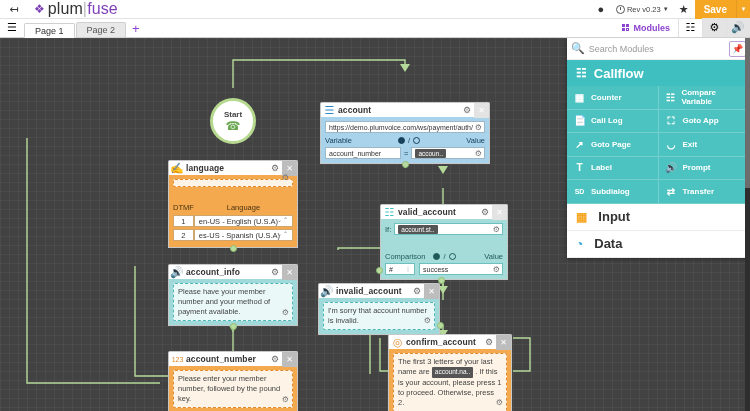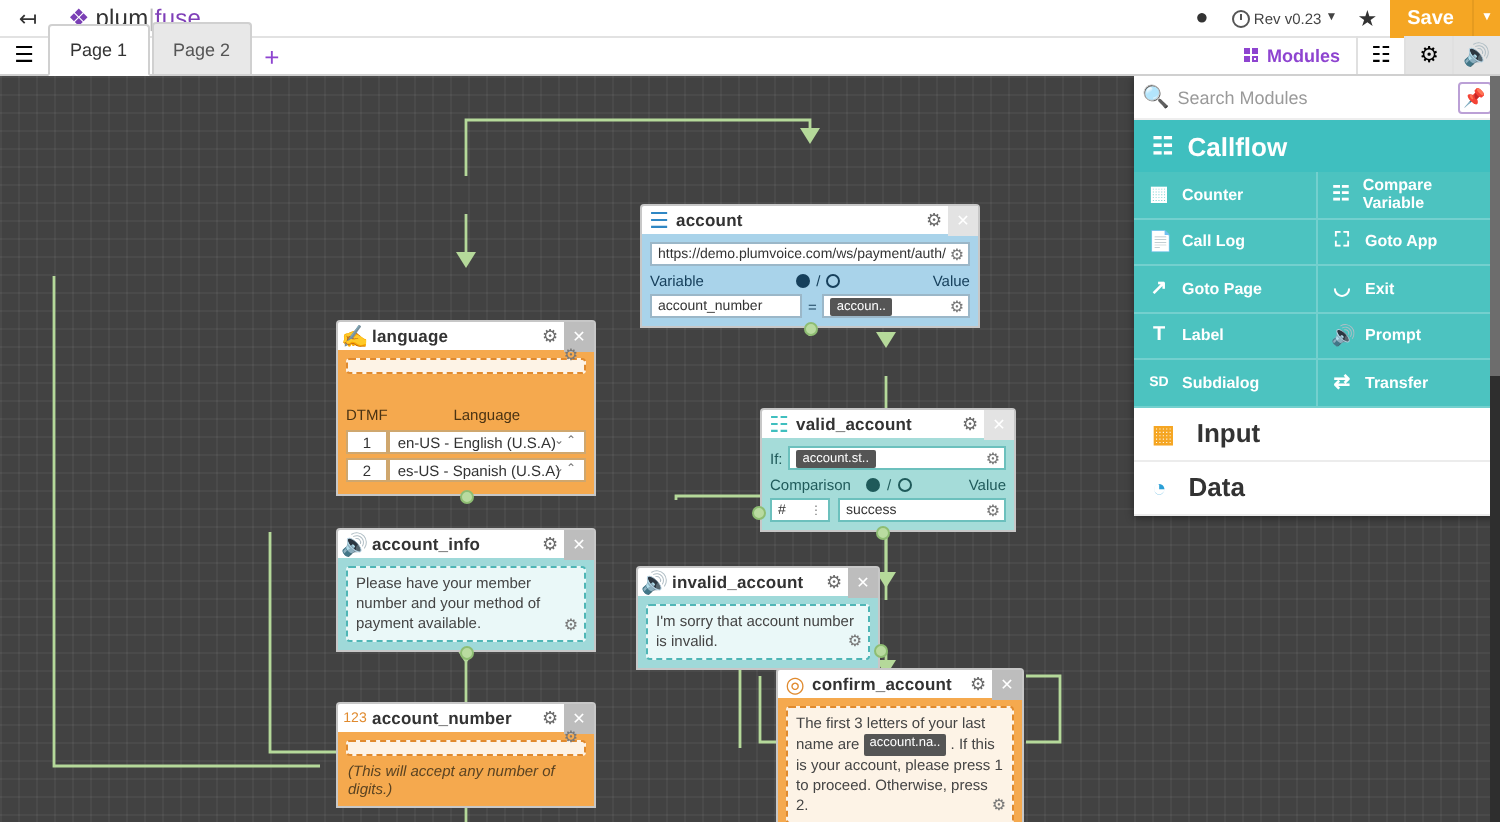--- a/index.html
+++ b/index.html
@@ -14,21 +14,21 @@
 
   
   .topbar {
     position:absolute; top:0; left:0; width:750px; height:19px;
     background:#ffffff; border-bottom:1px solid #e2e2e2;
     display:flex; align-items:center;
   }
   .tb-back { width:28px; height:19px; display:flex; align-items:center; justify-content:center; color:#333; font-size:11px; }
   .brand { display:flex; align-items:center; gap:3px; padding-left:6px; }
   .brand-mark { color:#7a3fb5; font-size:12px; line-height:1; }
-  .brand-txt { font-size:12px; color:#555; letter-spacing:.1px;text-align:right; }
+  .brand-txt { font-size:16px; color:#555; letter-spacing:.1px;text-align:right; }
   .brand-txt b { font-weight:normal; color:#333; }
   .brand-txt i { font-style:normal; color:#7f3fb8; }
   .tb-title {
     position:absolute; left:0; right:0; text-align:center;
     font-size:11px; color:#555; pointer-events:none;
   }
   .tb-right { margin-left:auto; display:flex; align-items:center; height:19px; }
   .tb-icon { width:22px; height:19px; display:flex; align-items:center; justify-content:center; color:#333; }
   .rev {
     display:flex; align-items:center; gap:2px; font-size:7.5px; color:#444;
@@ -51,21 +51,21 @@
   }
 
   
   .tabbar {
     position:absolute; top:19px; left:0; width:750px; height:19px;
     background:#fff; border-bottom:1px solid #d0d0d0;
     display:flex; align-items:flex-end;
   }
   .pages-ico { width:24px; height:19px; display:flex; align-items:center; justify-content:center; }
   .tab {
-    height:26px; padding:0 10px; font-size:9px; color:#555;
+    height:15px; padding:0 10px; font-size:9px; color:#555;
     display:flex; align-items:center; border:1px solid #d0d0d0;
     border-bottom:none; border-radius:2px 2px 0 0; margin-right:1px;
     background:#e8e8e8;
   }
   .tab.active { background:#fff; color:#333; border-bottom:1px solid #fff; margin-bottom:-1px; }
   .tab-add { color:#8e44d0; font-size:13px; padding:0 5px; display:flex; align-items:center; height:17px; }
   .tb-right2 { margin-left:auto; display:flex; align-items:stretch; height:19px; }
   .modules-btn {
     display:flex; align-items:center; gap:4px; padding:0 8px;
     font-size:9px; color:#8e44d0; font-weight:bold;
@@ -288,20 +288,24 @@
         <polygon points="228,336 238,336 233,344"></polygon>
         <polygon points="228,380 238,380 233,388"></polygon>
         <polygon points="400,26 410,26 405,34"></polygon>
         <polygon points="438,128 448,128 443,136"></polygon>
         <polygon points="438,248 448,248 443,256"></polygon>
         <polygon points="438,292 448,292 443,300"></polygon>
         <polygon points="438,350 448,350 443,358"></polygon>
       </g>
     </svg>
 
+    <div class="start" style="left:210px; top:60px;">
+      <div class="t">Start</div>
+      <div class="ph">☎</div>
+    </div>
 
     <div class="node" style="left:168px; top:122px; width:130px;">
       <div class="node-head">
         <span class="node-ico" style="color:#e08a2e;">✍</span>
         <span class="node-title">language</span>
         <span class="hd-gear">⚙</span>
         <span class="hd-x">✕</span>
       </div>
       <div class="node-body body-orange">
         <div class="prompt-box">
@@ -370,21 +374,21 @@
         <span class="hd-x light">✕</span>
       </div>
       <div class="node-body body-tealL">
         <div style="display:flex; align-items:center; gap:3px;">
           <span class="lbl t">If:</span>
           <div class="var-field t" style="flex:1;">
               <span class="chip">account.st..</span>
               <span class="fld-gear">⚙</span>
             </div>
         </div>
-        <div style="display:flex; align-items:center; margin-top:3px;">
+        <div style="display:flex; align-items:center; margin-top:17px;">
           <span class="lbl t">Comparison</span>
           <span style="margin-left:8px; display:flex; align-items:center; gap:3px;">
             <span class="radio t on"></span>
             <span class="lbl t">/</span>
             <span class="radio t"></span>
           </span>
           <span class="lbl t" style="margin-left:auto;">Value</span>
         </div>
         <div style="display:flex; align-items:center; gap:4px; margin-top:2px;">
           <div class="sel-box" style="width:30px; border-color:#6cc0bd;">
@@ -435,20 +439,21 @@
 
     <div class="node" style="left:168px; top:313px; width:130px;">
       <div class="node-head">
         <span class="node-ico" style="color:#e08a2e; font-size:7px;">123</span>
         <span class="node-title">account_number</span>
         <span class="hd-gear">⚙</span>
         <span class="hd-x">✕</span>
       </div>
       <div class="node-body body-orange">
         <div class="prompt-box">
+          <span>Please enter your member number, followed by the pound key.</span>
           <span class="p-gear">⚙</span>
         </div>
         <div class="note">(This will accept any number of digits.)</div>
       </div>
 
     </div>
 
     <div class="node" style="left:388px; top:296px; width:124px;">
       <div class="node-head">
         <span class="node-ico" style="color:#e08a2e;">◎</span>

